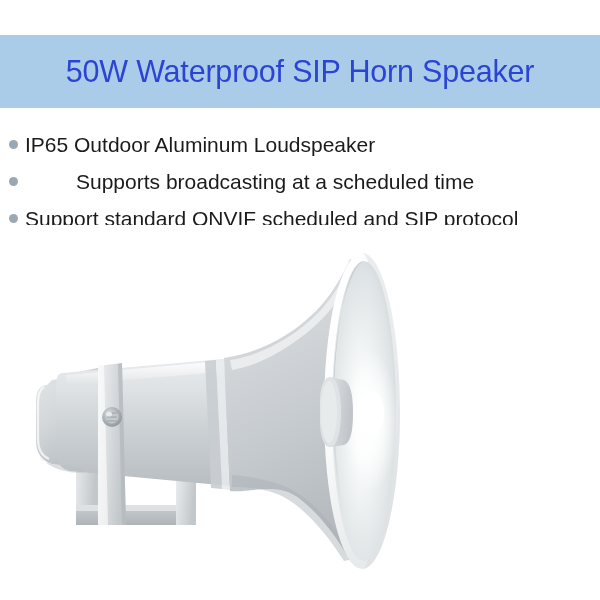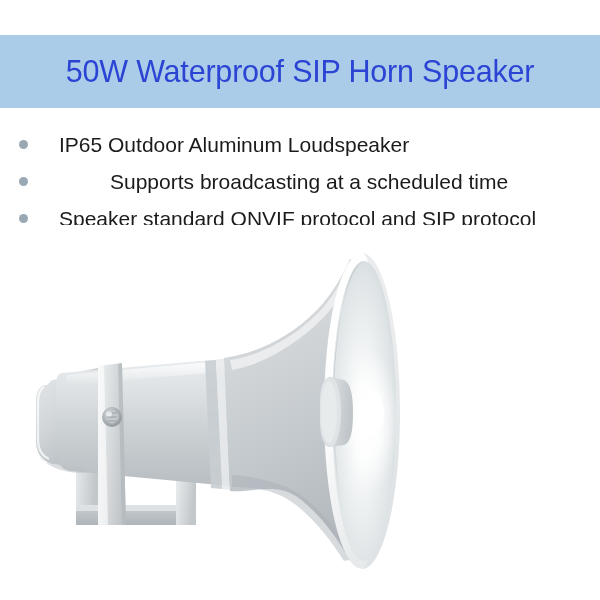--- a/index.html
+++ b/index.html
@@ -53,22 +53,21 @@
     top: 126px;
     width: 600px;
     list-style: none;
     margin: 0;
     padding: 0;
   }
   .feature-item {
     display: flex;
     align-items: center;
     height: 37px;
-    padding-left: 19px;
-    gap: 24px;
+    padding-left: 9px;
   }
   .feature-bullet {
     width: 9px;
     height: 9px;
     border-radius: 50%;
     background: #9aa8b4;
     flex: 0 0 auto;
     margin-right: 7px;
   }
   .feature-label {
@@ -108,21 +107,21 @@
       <span class="feature-label">IP65 Outdoor Aluminum Loudspeaker</span>
     </li>
 
     <li class="feature-item indent">
       <span class="feature-bullet"></span>
       <span class="feature-label">Supports broadcasting at a scheduled time</span>
     </li>
 
     <li class="feature-item">
       <span class="feature-bullet"></span>
-      <span class="feature-label">Speaker standard ONVIF protocol and SIP protocol</span>
+      <span class="feature-label">Support standard ONVIF scheduled and SIP protocol</span>
     </li>
 
   </ul>
 
   <div id="product-photo">
     <svg width="600" height="375" viewBox="0 0 600 375" xmlns="http://www.w3.org/2000/svg">
       <defs>
 
         <linearGradient id="coneOuter" x1="0" y1="0" x2="0.25" y2="1">
           <stop offset="0%" stop-color="#e4e7e9"></stop>

